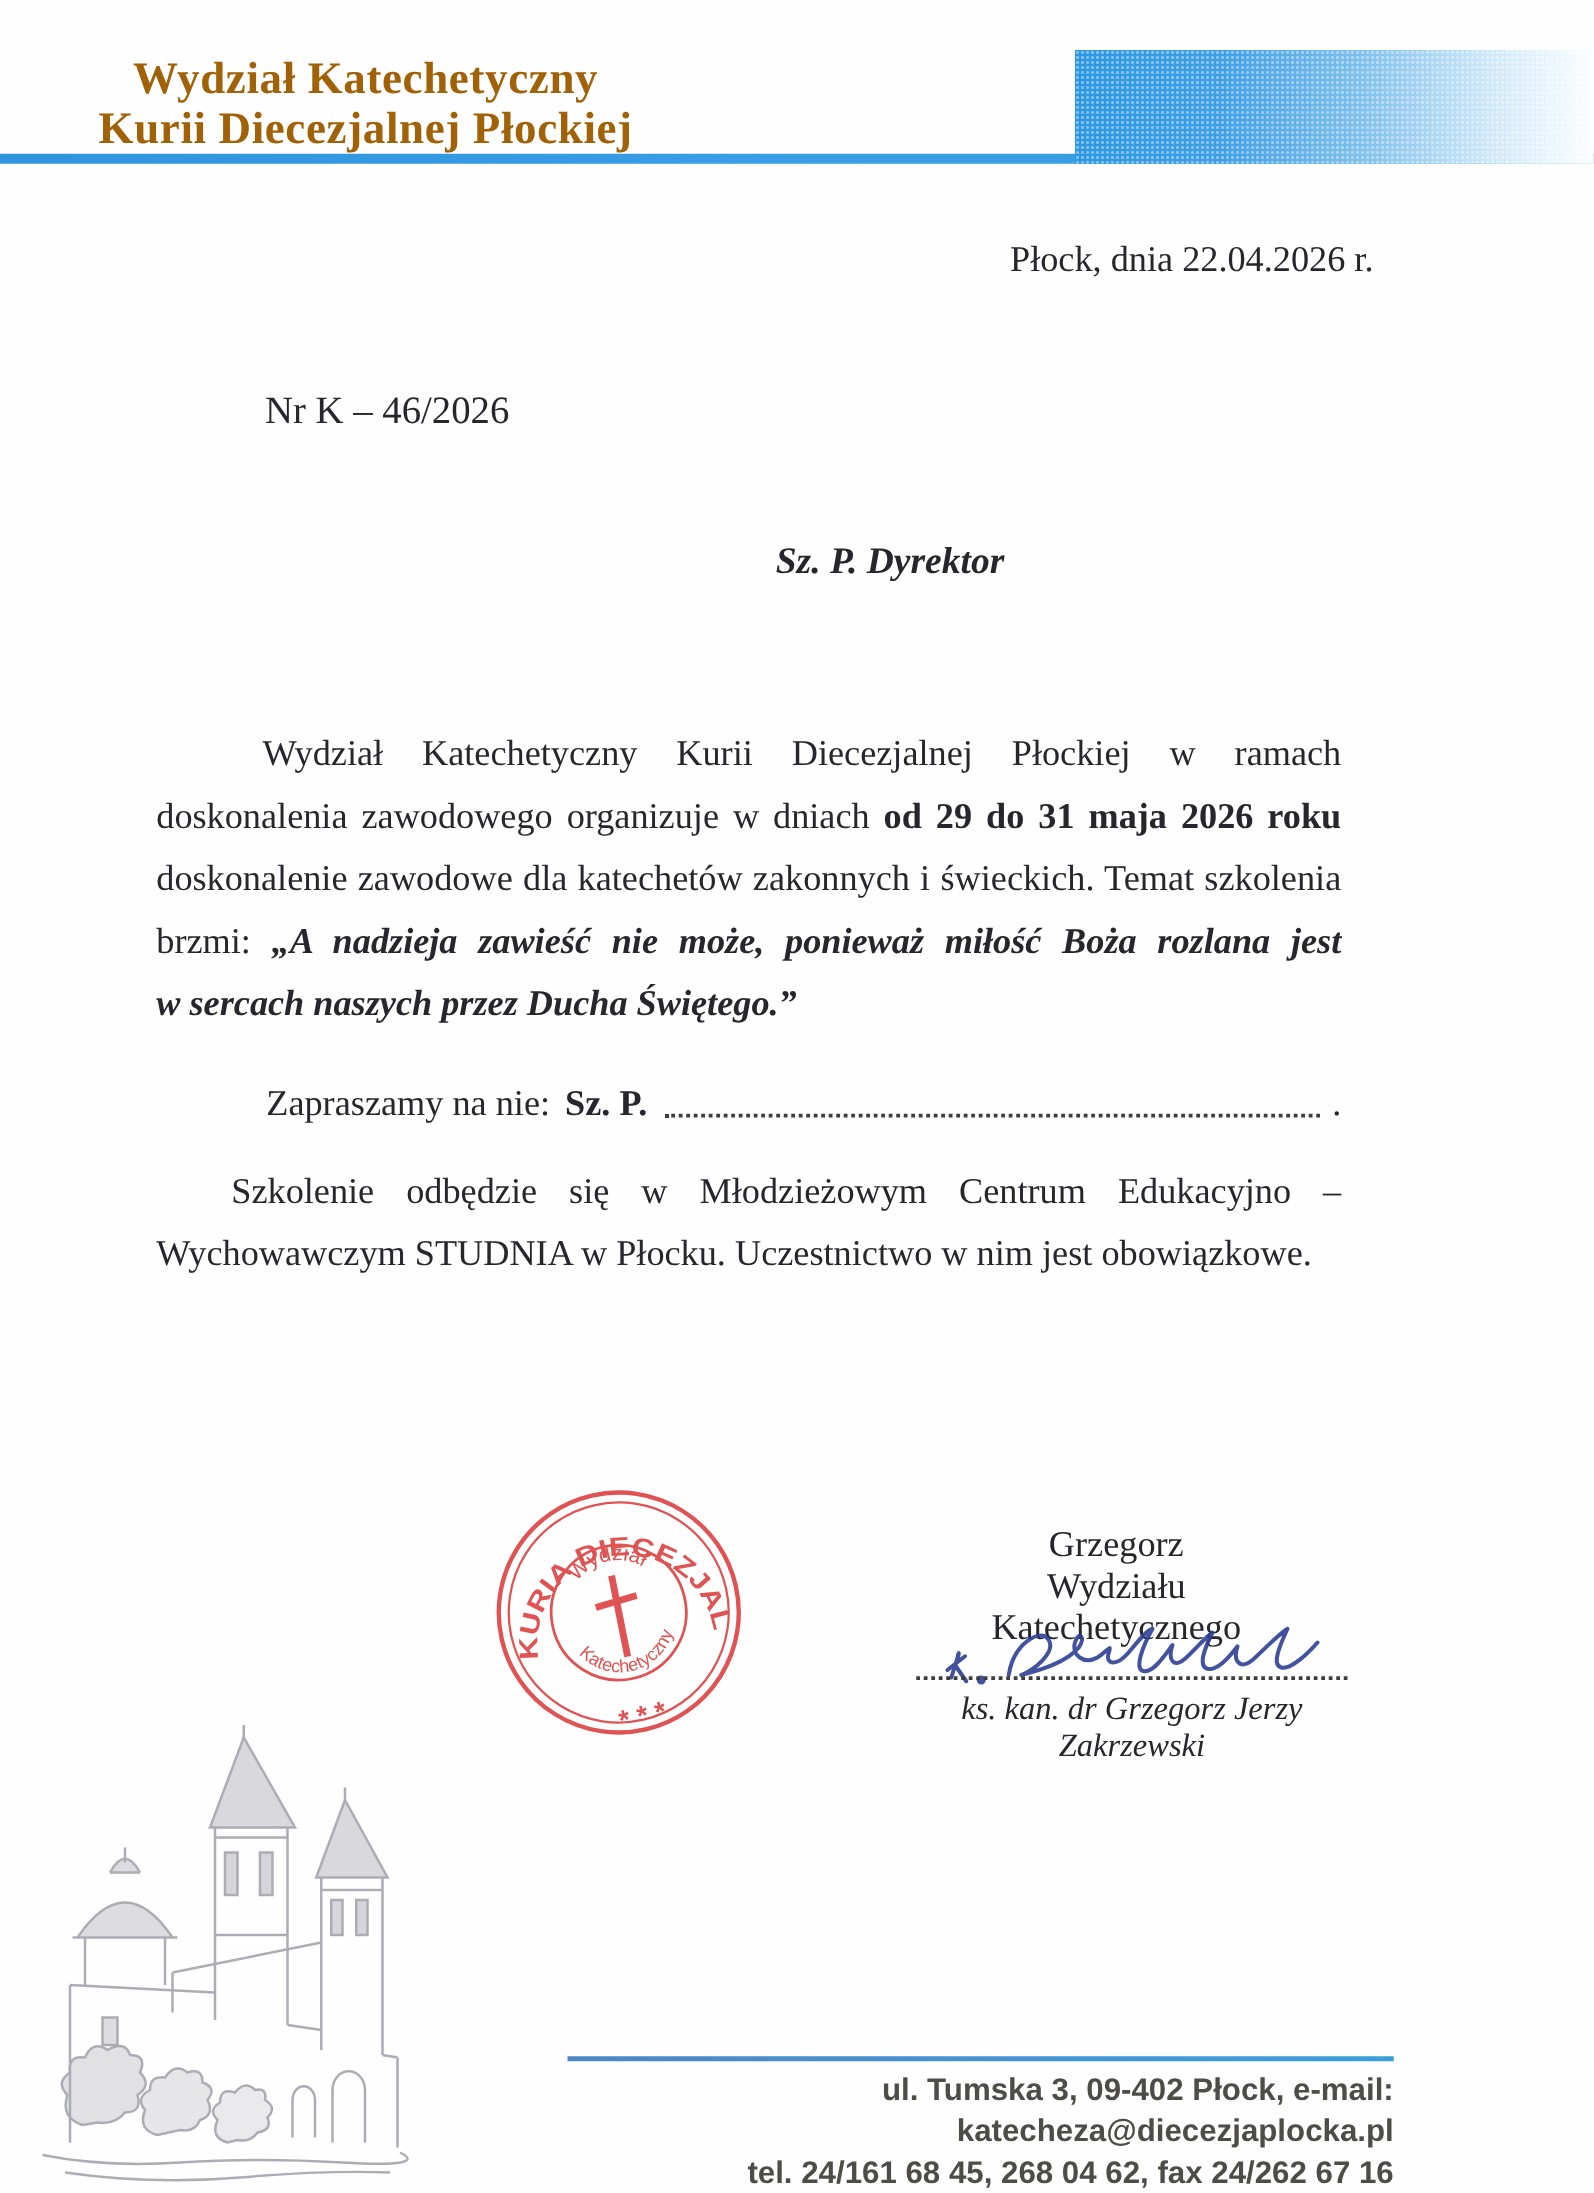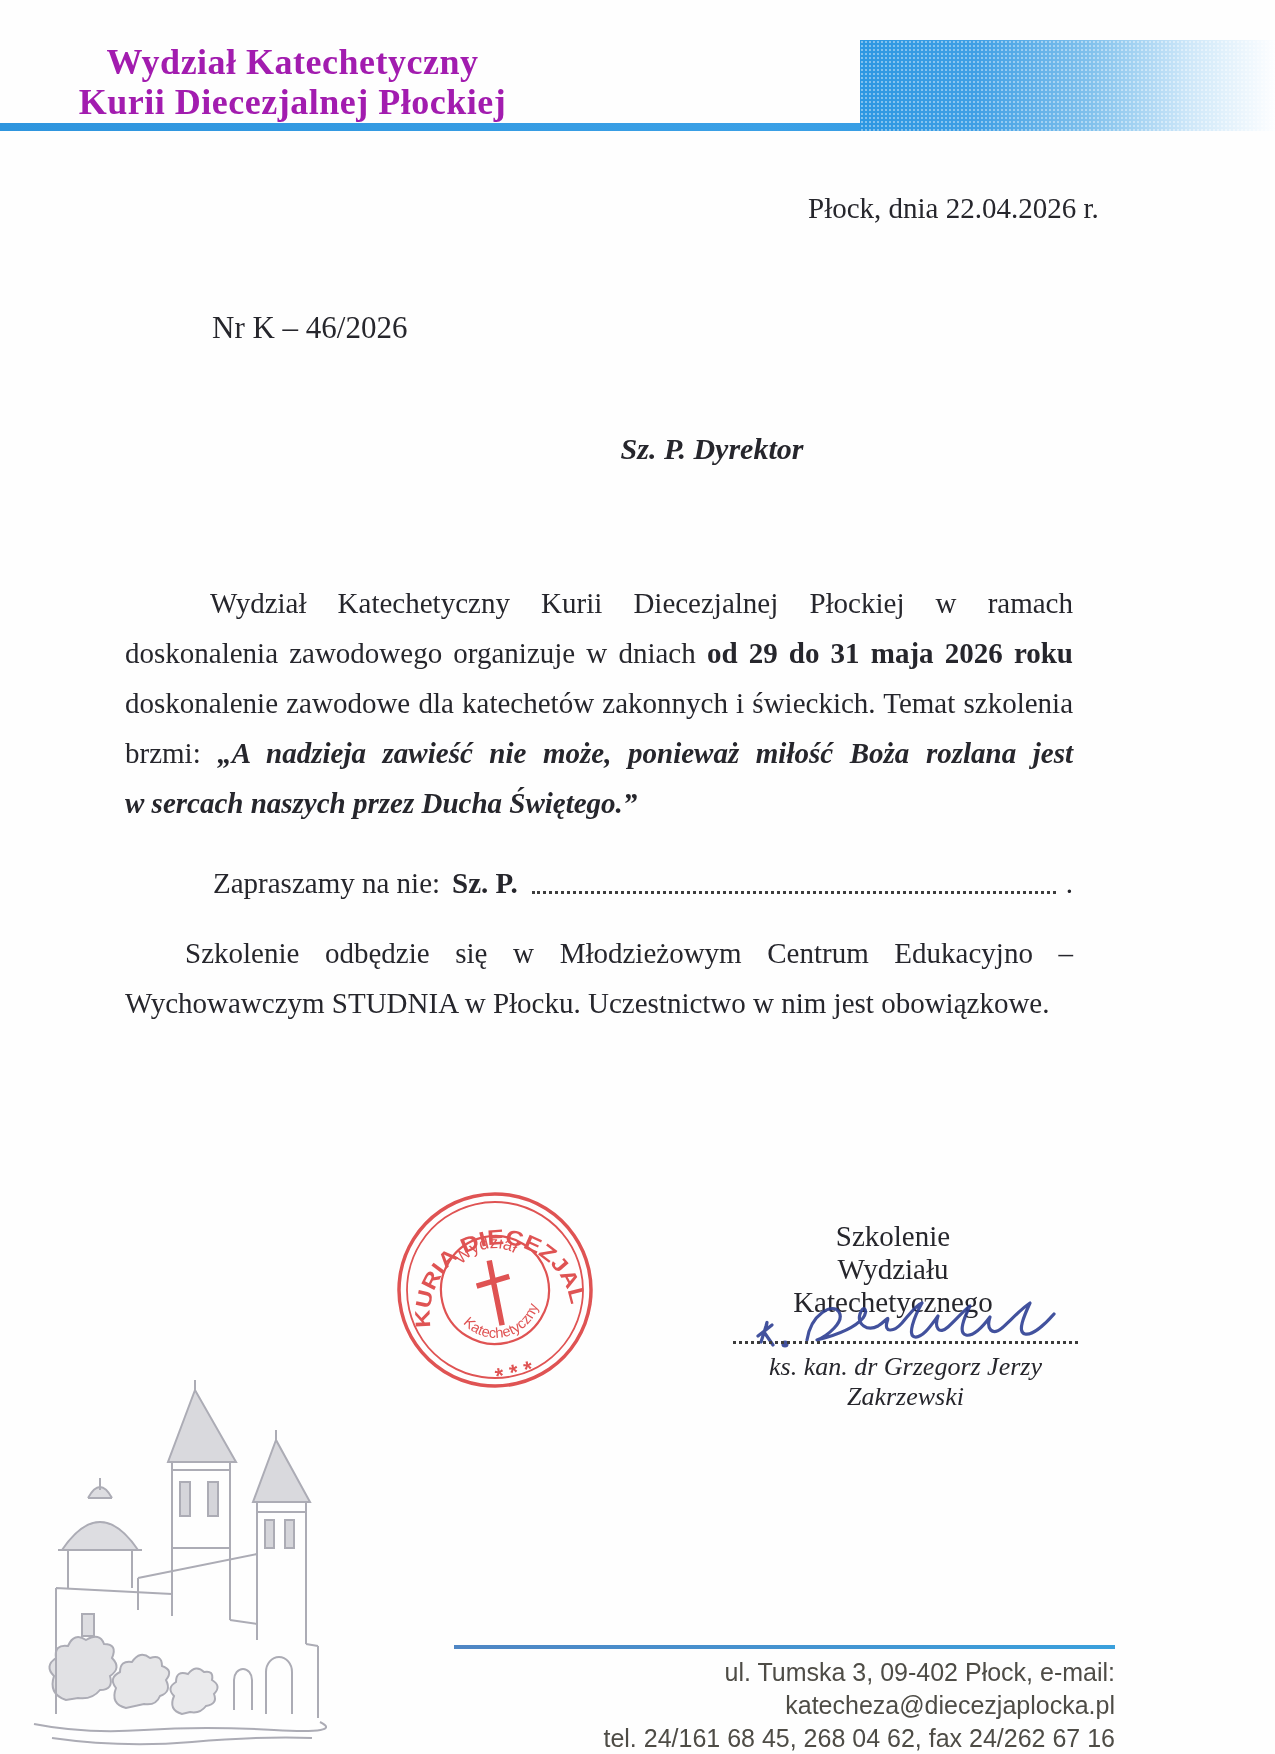--- a/index.html
+++ b/index.html
@@ -3,21 +3,21 @@
 <meta charset="utf-8">
 <style>
   html,body{margin:0;padding:0;background:#ffffff;}
   .page{
     position:relative; width:1275px; height:1754px; background:#fefefe;
     font-family:"Liberation Serif", serif; color:#26262c; overflow:hidden;
   }
   
   .org-name{
     position:absolute; left:40px; top:42px; width:505px; text-align:center;
-    font-weight:bold; color:#a21caf; letter-spacing:.5px;
+    font-weight:bold; color:#a16207; letter-spacing:.5px;
   }
   .org-name .l{ display:block; font-size:36px; line-height:40px; }
   .blue-rule{ position:absolute; left:0; top:123px; width:1275px; height:8px;
     background:linear-gradient(90deg,#2e95de,#3aa0e6 60%,#2e95de); }
   .blue-box{
     position:absolute; left:860px; top:40px; width:415px; height:91px;
     background:
       radial-gradient(circle, rgba(255,255,255,.40) 1px, transparent 1.6px) 0 0/4px 4px,
       linear-gradient(90deg,#2c97e2 0%, #3f9fe5 28%, #7fc0ec 55%, #cfe8f9 80%, #fdfeff 100%);
   }
@@ -52,21 +52,21 @@
     font-style:italic; font-size:26px; }
   
   .stamp{ position:absolute; left:395px; top:1190px; width:200px; height:200px;
     transform:rotate(-13deg); opacity:.92; }
   
   .church{ position:absolute; left:22px; top:1378px; width:305px; height:376px; opacity:.85; }
   
   .footer-rule{ position:absolute; left:454px; top:1645px; width:661px; height:4px;
     background:linear-gradient(90deg,#4f86c4,#3aa0dc); }
   .footer-text{ position:absolute; left:404px; top:1656px; width:711px; text-align:right;
-    font-family:"Liberation Sans", sans-serif; font-weight:normal; font-size:25px;
+    font-family:"Liberation Sans", sans-serif; font-weight:bold; font-size:25px;
     line-height:33px; color:#4e4c46; }
 </style>
 </head>
 <body>
 
 <div class="page">
 
   <div class="org-name">
     <span class="l">Wydział Katechetyczny</span>
     <span class="l">Kurii Diecezjalnej Płockiej</span>
@@ -114,21 +114,21 @@
     </g>
     <g fill="#dd4545" font-family="Liberation Sans, sans-serif">
       <text font-size="21" font-weight="bold"><textPath href="#outerArc" startOffset="4" textLength="372" lengthAdjust="spacingAndGlyphs">KURIA DIECEZJALNA PŁOCKA</textPath></text>
       <text font-size="17" text-anchor="middle"><textPath href="#innerTopArc" startOffset="50%">Wydział</textPath></text>
       <text font-size="14.5" text-anchor="middle"><textPath href="#innerBottomArc" startOffset="50%">Katechetyczny</textPath></text>
       <text x="0" y="92" font-size="22" font-weight="bold" text-anchor="middle">* * *</text>
     </g>
   </svg>
 
   <div class="sig-title">
-    <div>Szkolenie</div>
+    <div>Grzegorz</div>
     <div>Wydziału Katechetycznego</div>
   </div>
   <svg class="sig-script" viewBox="0 0 345 64">
     <g stroke="#2e3f93" stroke-width="3.2" fill="none" stroke-linecap="round" stroke-linejoin="round" opacity=".9">
       <path d="M33,36 q2,-10 0,-2 q-3,10 -5,16 M25,44 l14,-11 M31,40 l9,13"></path>
       <circle cx="52" cy="52" r="2" fill="#2e3f93"></circle>
       <path d="M74,48 C78,22 100,10 106,20 C112,30 94,44 84,48 C100,44 120,38 130,26 C136,18 130,12 127,22 C124,32 134,40 145,34 C153,29 157,22 154,30 C151,40 160,41 169,31 C176,23 183,13 189,11 C181,25 174,44 182,45 C190,46 199,32 205,24 C201,36 206,43 215,35 C223,28 231,18 237,14 C231,26 225,41 233,43 C241,45 251,33 257,25 C253,37 259,44 269,36 C277,29 289,16 297,11 C291,24 284,40 292,42 C300,44 314,30 321,22"></path>
     </g>
   </svg>
   <div class="sig-dots"></div>

